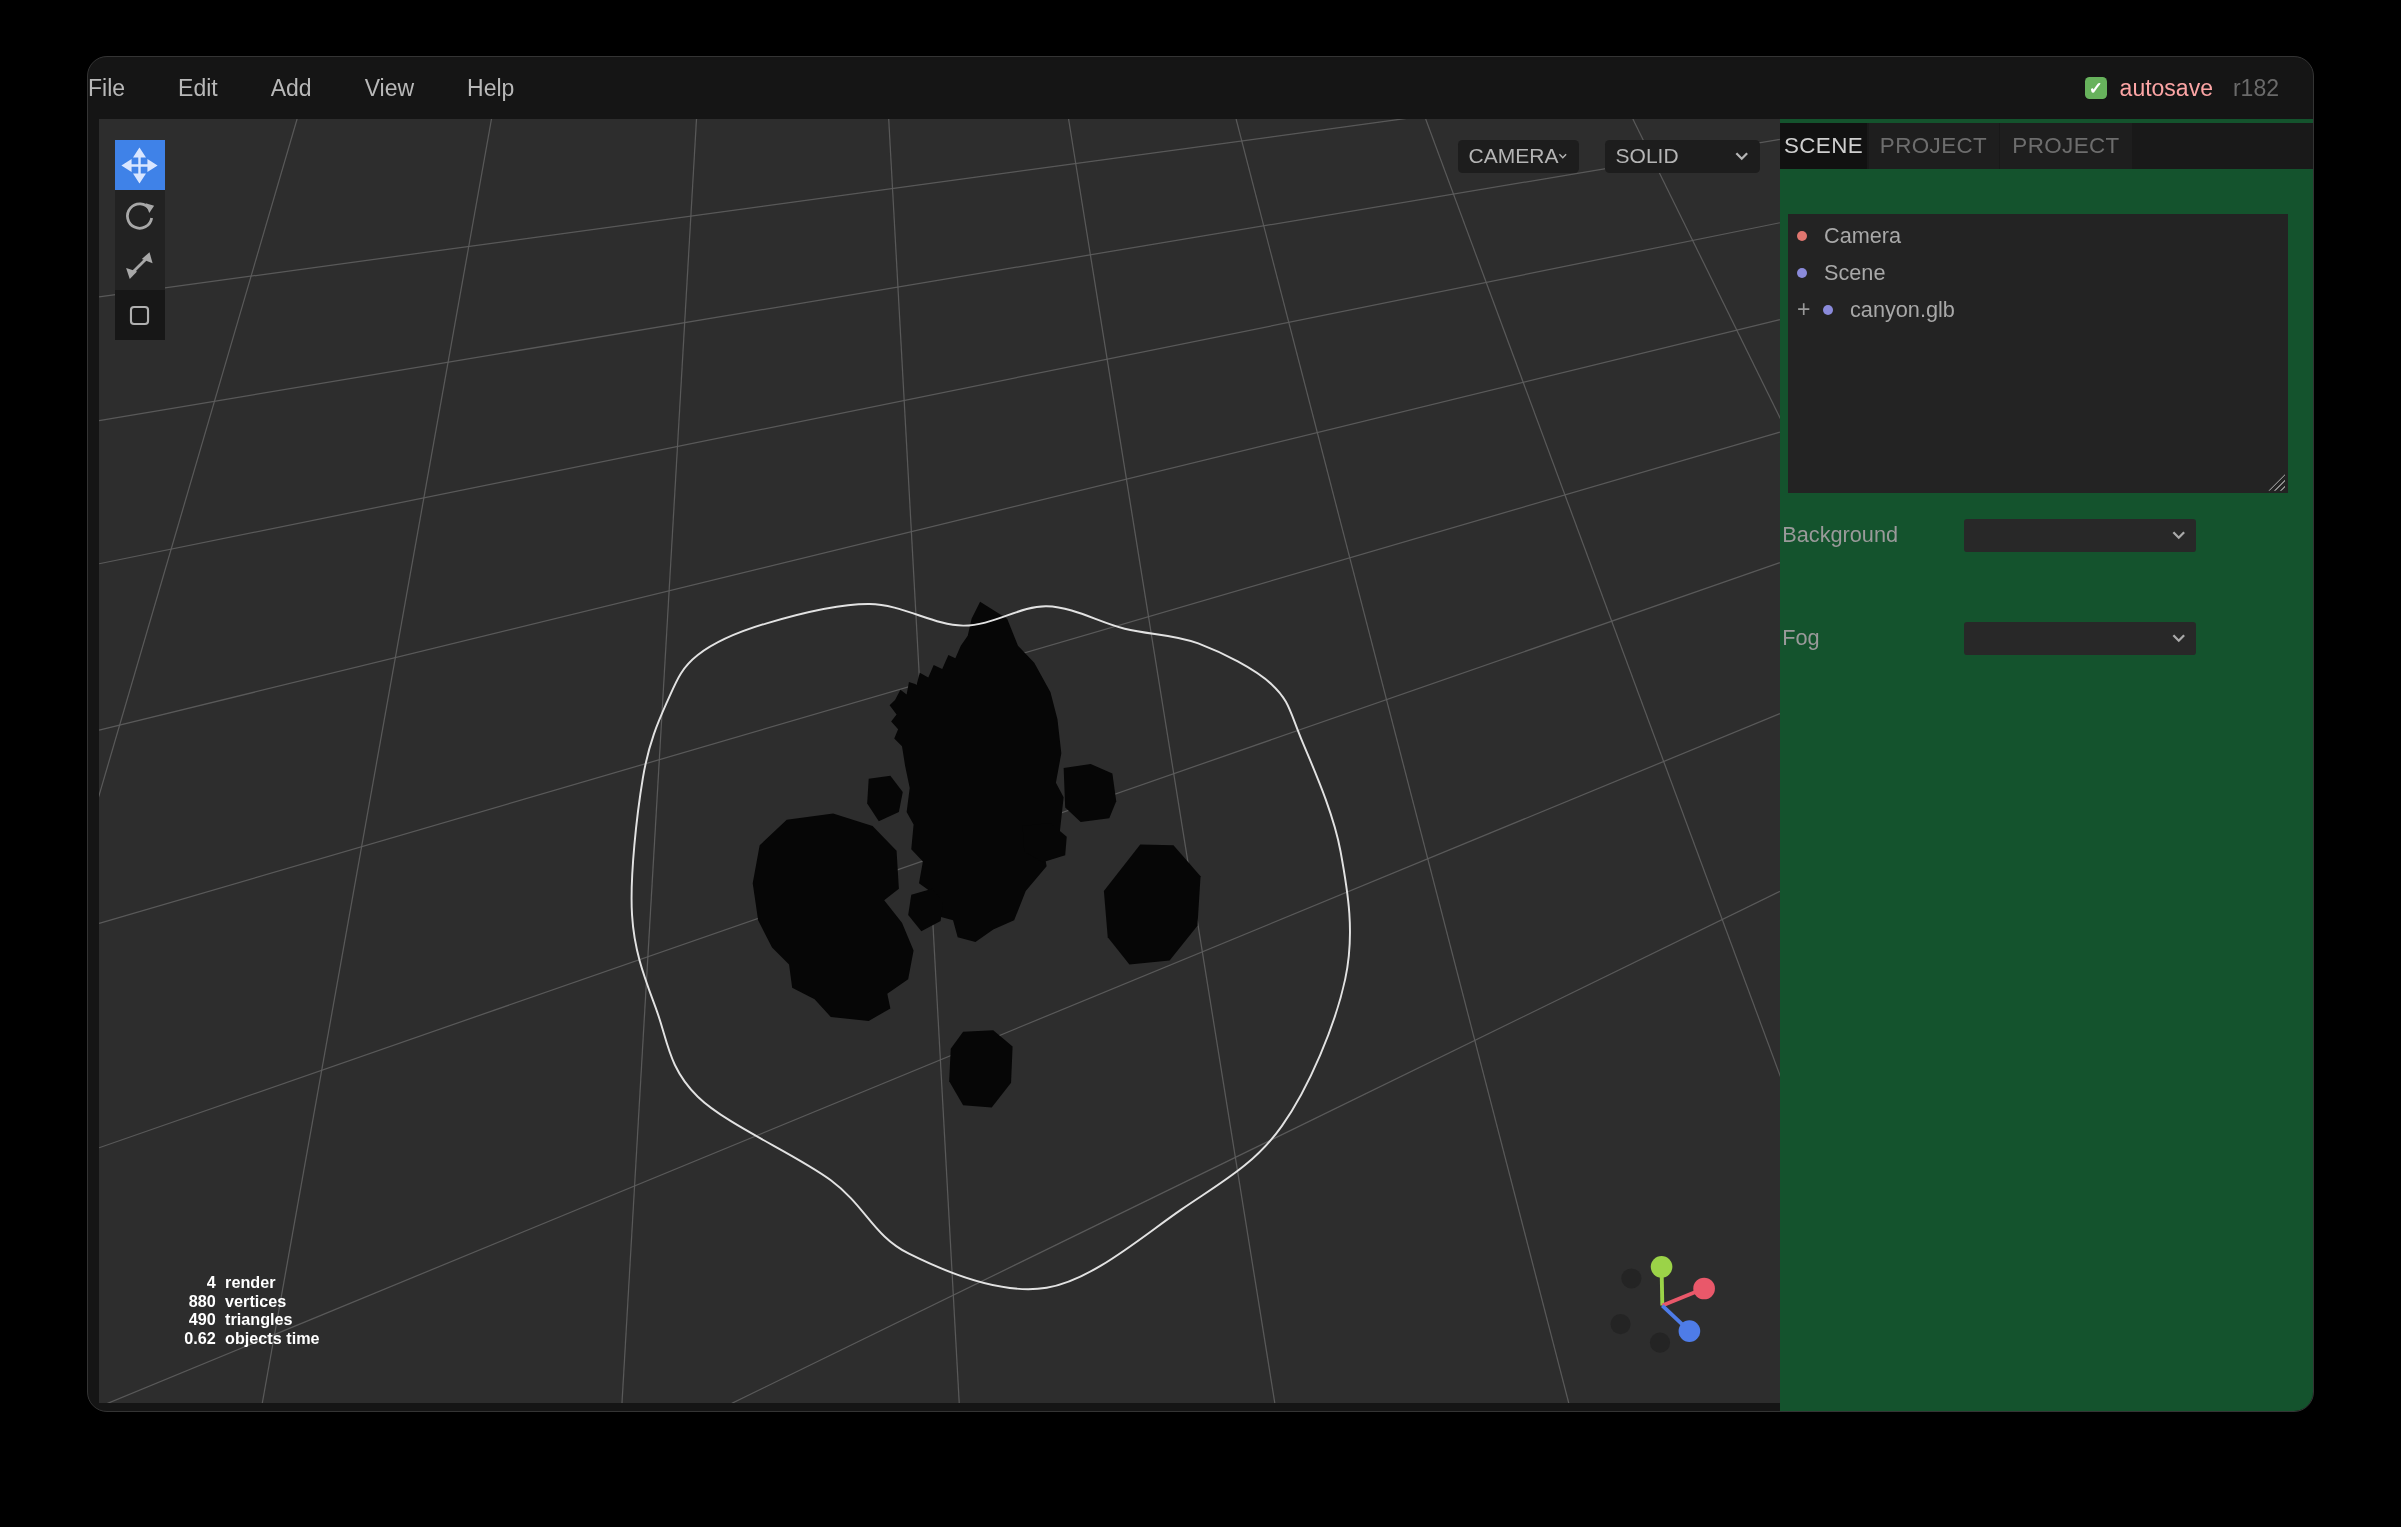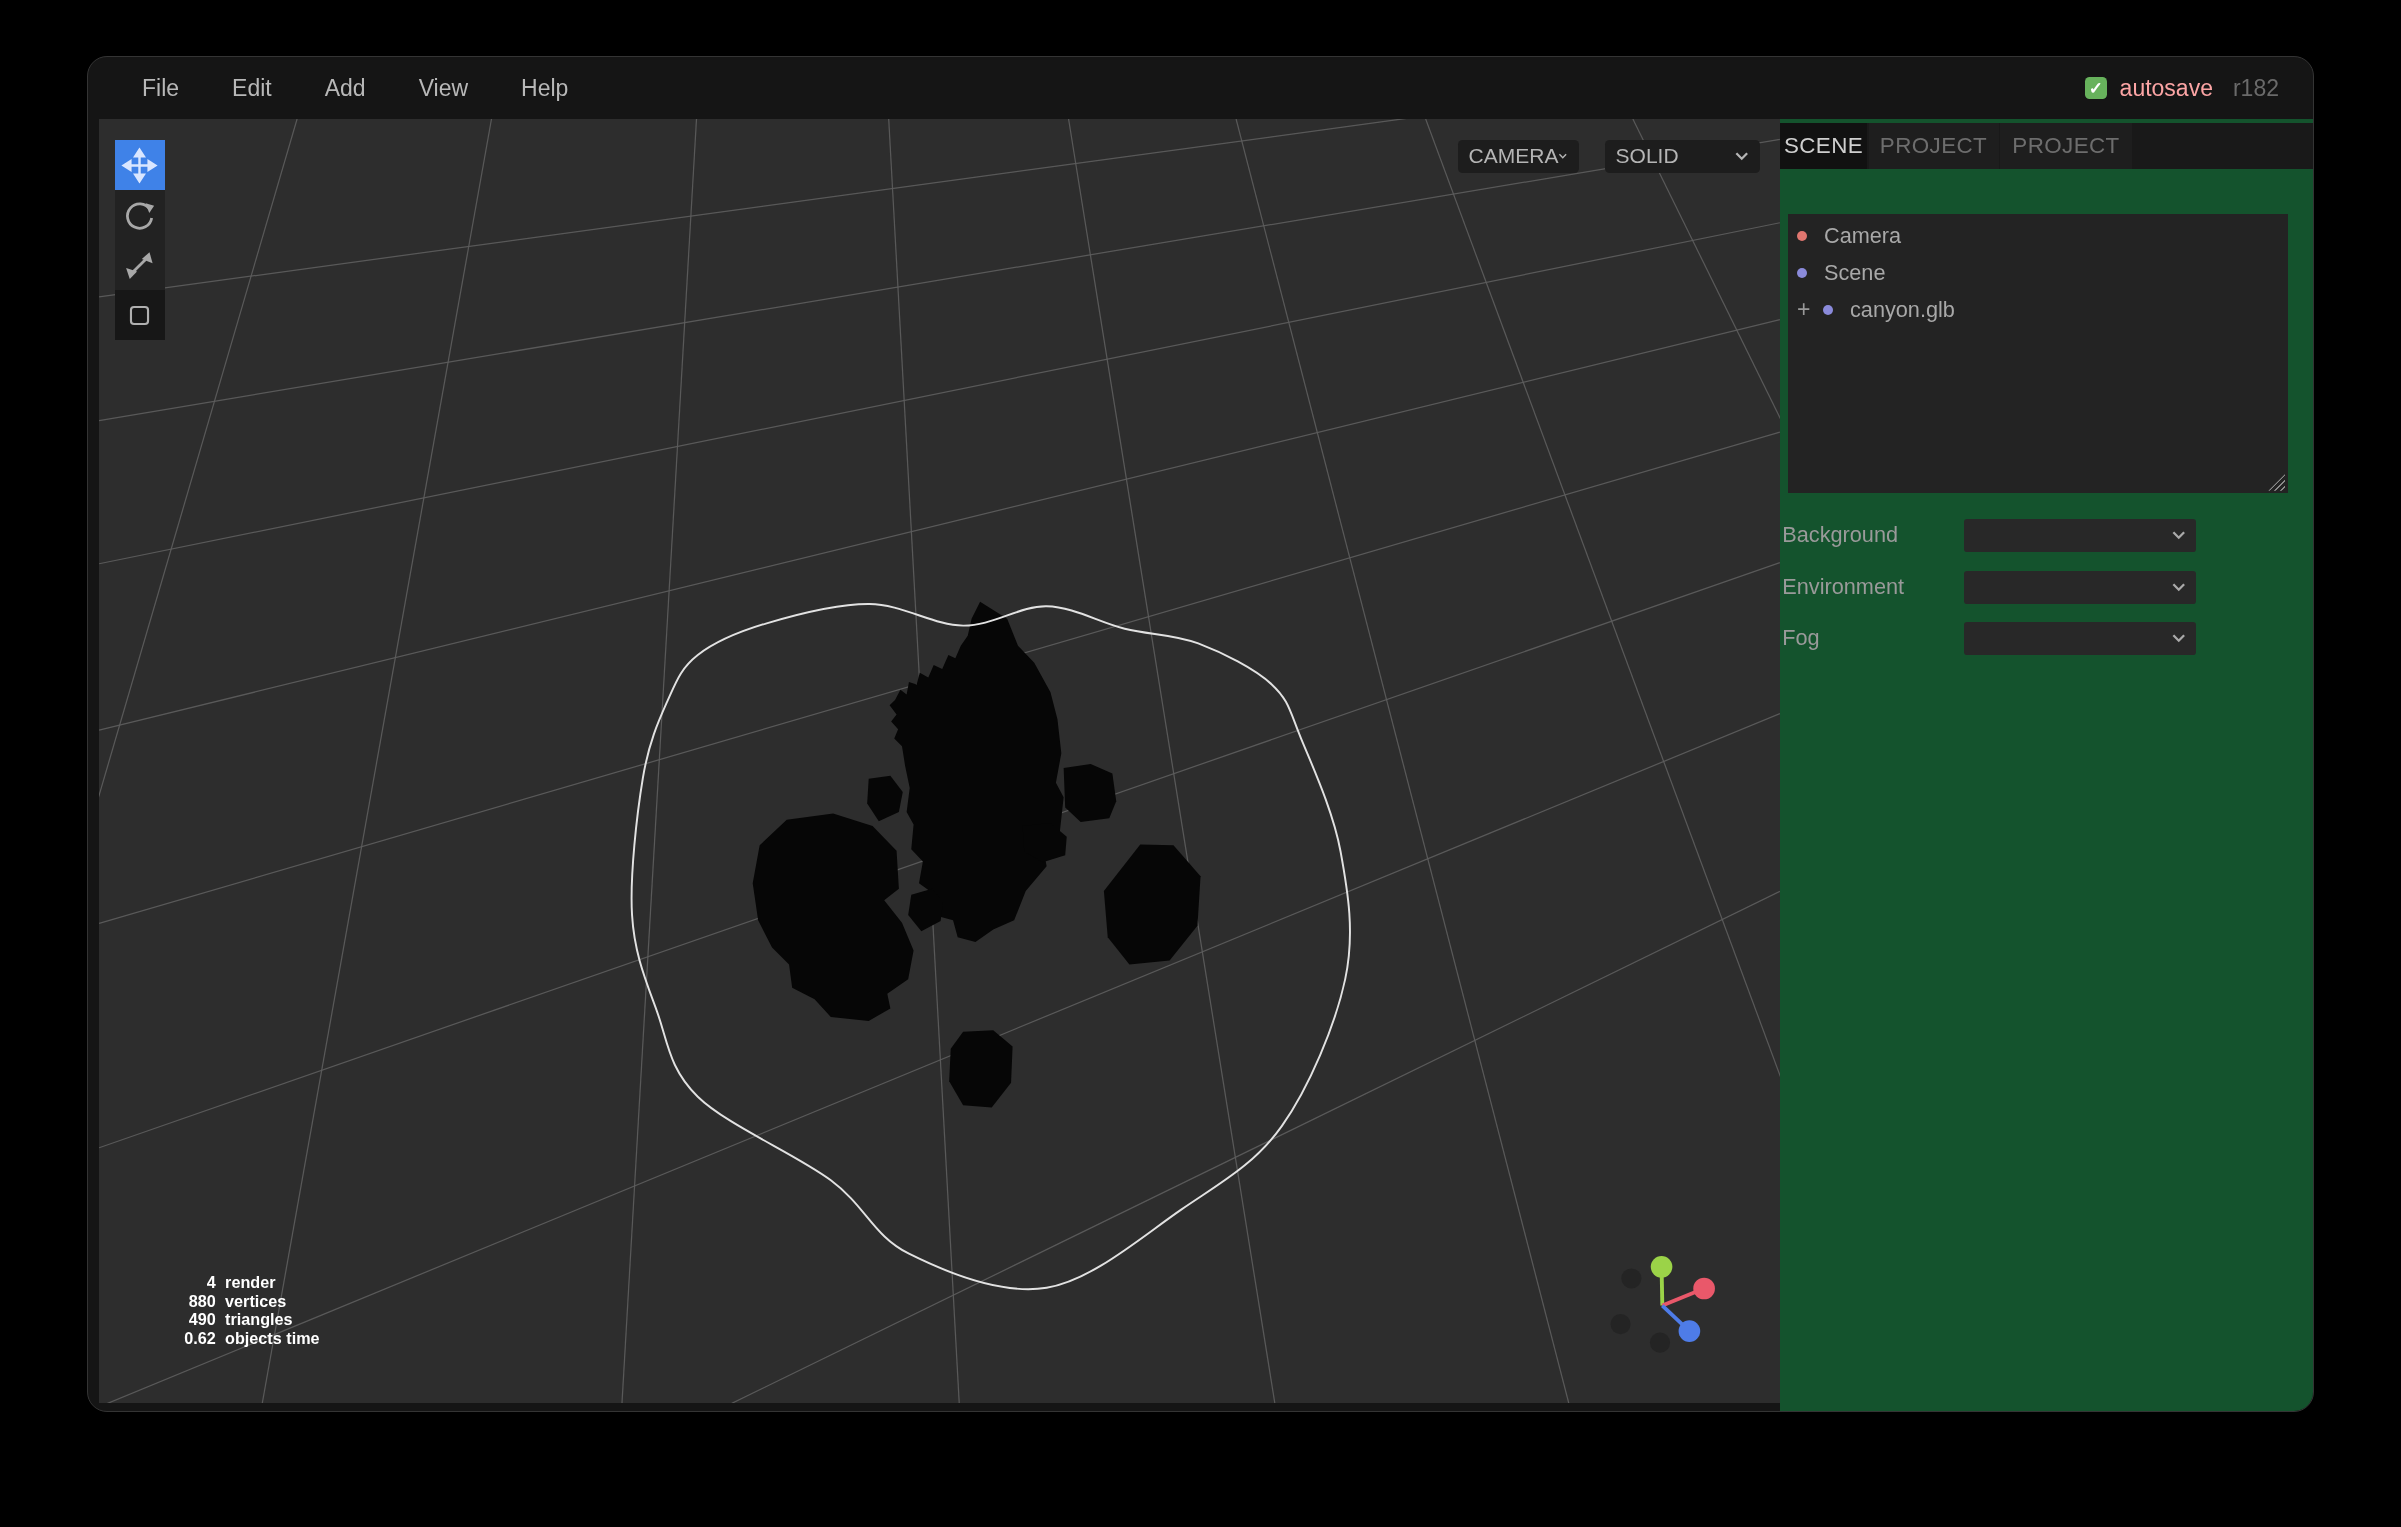--- a/index.html
+++ b/index.html
@@ -4,21 +4,21 @@
 <style>
   html,body{margin:0;padding:0;background:#000;}
   #stage{position:relative;width:2401px;height:1527px;background:#000;overflow:hidden;
          font-family:"Liberation Sans",sans-serif;}
   
   #window{position:absolute;left:87px;top:56px;width:2227px;height:1356px;
           background:#151515;border:0.8px solid #343434;border-radius:20px;overflow:hidden;
           box-sizing:border-box;}
   
   #menubar{position:absolute;left:0;top:0;width:100%;height:62px;display:flex;align-items:center;
-           padding-left:54px;box-sizing:border-box;}
+           box-sizing:border-box;}
   .menu-item{font-size:23px;color:#b8b8b8;margin-right:53px;cursor:default;}
   #autosave-cluster{position:absolute;right:34px;top:0;height:62px;display:flex;align-items:center;}
   #autosave-checkbox{width:21.7px;height:21.7px;border-radius:4.6px;display:flex;align-items:center;
            justify-content:center;margin-right:13px;}
   #autosave-checkbox .check{color:#fff;font-size:17px;font-weight:700;line-height:1;}
   #autosave-label{font-size:23px;color:#fca5a5;}
   #revision{font-size:23px;color:#6a6a6a;margin-left:20px;}
   
   #viewport{position:absolute;left:10.8px;top:62px;width:1681px;height:1284px;background:#2d2d2d;
             overflow:hidden;}
@@ -213,29 +213,20 @@
 
       <div class="prop-row" id="prop-row-0">
         <span class="prop-label">Background</span>
         <div class="prop-select">
           <span></span>
           <svg width="15.5" height="10" viewBox="0 0 20 13">
             <polyline points="3,3 10,10 17,3" fill="none" stroke="#aaaaaa" stroke-width="3"></polyline>
           </svg>
         </div>
       </div>
-      <div class="prop-row" id="prop-row-1">
-        <span class="prop-label">Environment</span>
-        <div class="prop-select">
-          <span></span>
-          <svg width="15.5" height="10" viewBox="0 0 20 13">
-            <polyline points="3,3 10,10 17,3" fill="none" stroke="#aaaaaa" stroke-width="3"></polyline>
-          </svg>
-        </div>
-      </div>
       <div class="prop-row" id="prop-row-2">
         <span class="prop-label">Fog</span>
         <div class="prop-select">
           <span></span>
           <svg width="15.5" height="10" viewBox="0 0 20 13">
             <polyline points="3,3 10,10 17,3" fill="none" stroke="#aaaaaa" stroke-width="3"></polyline>
           </svg>
         </div>
       </div>
     </div>

